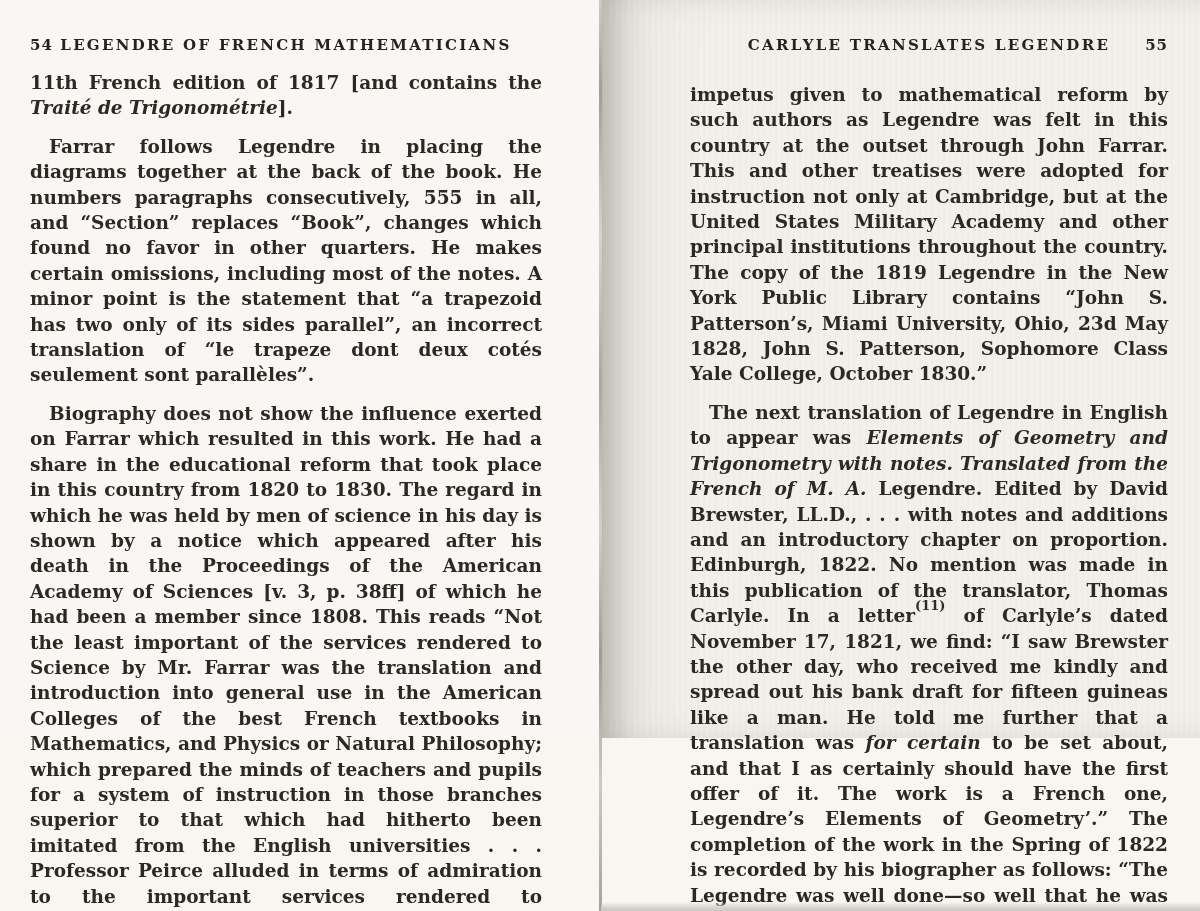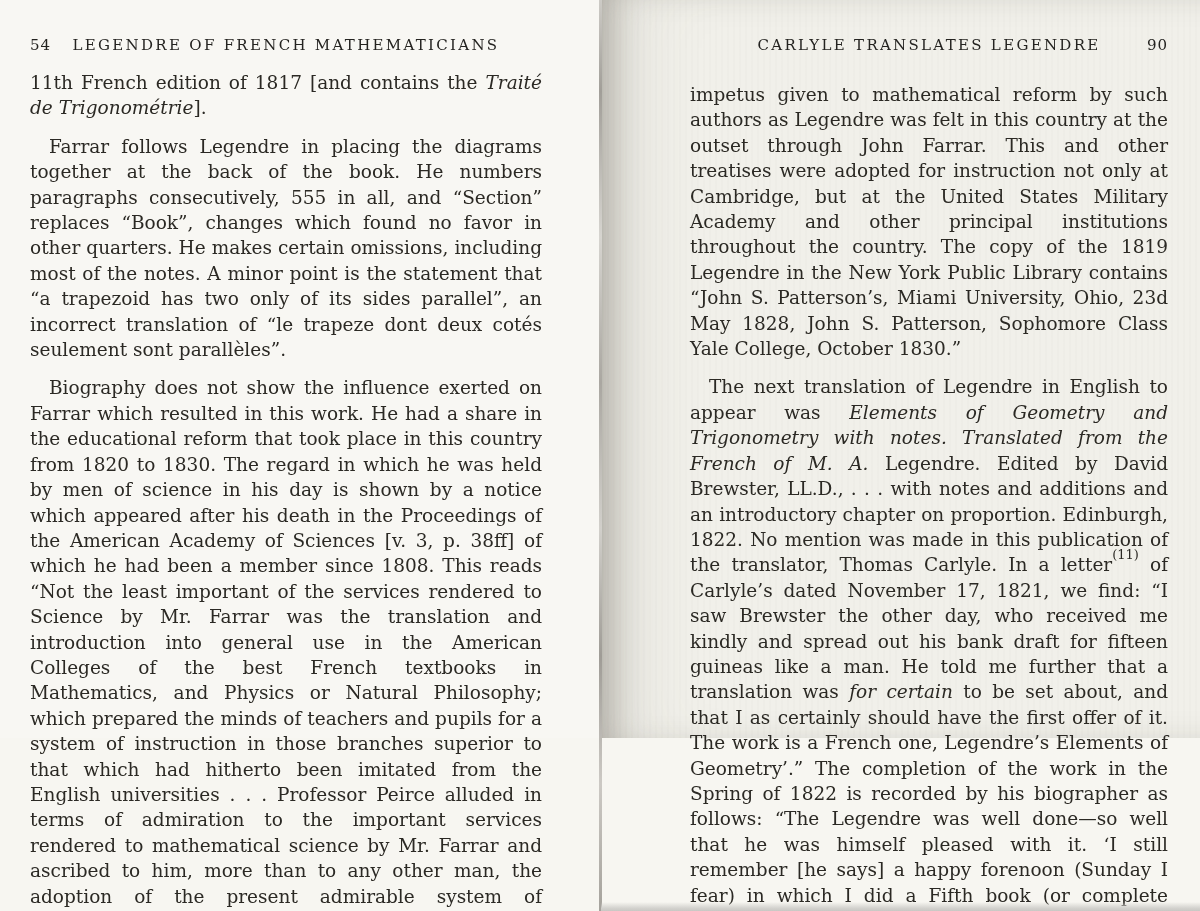--- a/index.html
+++ b/index.html
@@ -1,20 +1,20 @@
 <!DOCTYPE html>
 <html><head>
 <meta charset="utf-8">
 <style>
   html,body { margin:0; padding:0; background:#e6e5e2; }
   .scan {
     position:relative; width:1200px; height:911px; overflow:hidden;
     font-family:"DejaVu Serif", serif; color:#2b2924; background:#f7f6f1;
   }
-  .page { position:absolute; top:0; height:738px; }
+  .page { position:absolute; top:0; height:738px;font-weight:bold; }
   .page-left  { left:0; width:601px; background:#f8f7f3; }
   .page-right {
     left:601px; width:599px; background:#f1f0ea;
     background-image: repeating-linear-gradient(90deg, rgba(60,55,45,0.015) 0 2px, rgba(0,0,0,0) 2px 6px);
     box-shadow: inset 26px 0 34px -16px rgba(95,90,80,0.38), inset 70px 0 90px -60px rgba(95,90,80,0.18);
   }
   .gutter-crease {
     position:absolute; left:599px; top:0; width:3px; height:911px;
     background: linear-gradient(180deg,#cdcbc6 0%,#a19e98 10%,#d6d4cf 26%,#aaa7a1 42%,#d1cfca 58%,#9f9c96 72%,#ccc9c4 86%,#a5a29c 100%);
   }
@@ -64,21 +64,21 @@
     <div class="body-col body-left" id="left-body">
         <p><span>11th French edition of 1817 [and contains the </span><i>Traité de Trigonométrie</i><span>].</span></p>
         <p class="indent"><span>Farrar follows Legendre in placing the diagrams together at the back of the book.  He numbers paragraphs consecutively, 555 in all, and “Section” replaces “Book”, changes which found no favor in other quarters.  He makes certain omissions, including most of the notes.  A minor point is the statement that “a trapezoid has two only of its sides parallel”, an incorrect translation of “le trapeze dont deux cotés seulement sont parallèles”.</span></p>
         <p class="indent"><span>Biography does not show the influence exerted on Farrar which resulted in this work.  He had a share in the educational reform that took place in this country from 1820 to 1830.  The regard in which he was held by men of science in his day is shown by a notice which appeared after his death in the Proceedings of the American Academy of Sciences [v. 3, p. 38ff] of which he had been a member since 1808.  This reads “Not the least important of the services rendered to Science by Mr. Farrar was the translation and introduction into general use in the American Colleges of the best French textbooks in Mathematics, and Physics or Natural Philosophy; which prepared the minds of teachers and pupils for a system of instruction in those branches superior to that which had hitherto been imitated from the English universities . . . Professor Peirce alluded in terms of admiration to the important services rendered to mathematical science by Mr. Farrar and ascribed to him, more than to any other man, the adoption of the present admirable system of instruction in the mathematical sciences.”  Thus the</span></p>
       </div>
   </div>
 
   <div class="page page-right">
     <div class="header hdr-right">
       <span class="running-title">CARLYLE TRANSLATES LEGENDRE</span>
-      <span class="pagenum pn-right">90</span>
+      <span class="pagenum pn-right">55</span>
     </div>
     <div class="body-col body-right" id="right-body">
         <p><span>impetus given to mathematical reform by such authors as Legendre was felt in this country at the outset through John Farrar.  This and other treatises were adopted for instruction not only at Cambridge, but at the United States Military Academy and other principal institutions throughout the country.  The copy of the 1819 Legendre in the New York Public Library contains “John S. Patterson’s, Miami University, Ohio, 23d May 1828, John S. Patterson, Sophomore Class Yale College, October 1830.”</span></p>
         <p class="indent"><span>The next translation of Legendre in English to appear was </span><i>Elements of Geometry and Trigonometry with notes.  Translated from the French of M. A.</i><span> Legendre.  Edited by David Brewster, LL.D., . . . with notes and additions and an introductory chapter on proportion.  Edinburgh, 1822.  No mention was made in this publication of the translator, Thomas Carlyle.  In a letter</span><sup class="fn-ref">(11)</sup><span> of Carlyle’s dated November 17, 1821, we find: “I saw Brewster the other day, who received me kindly and spread out his bank draft for fifteen guineas like a man.  He told me further that a translation was </span><i>for certain</i><span> to be set about, and that I as certainly should have the first offer of it.  The work is a French one, Legendre’s Elements of Geometry’.”  The completion of the work in the Spring of 1822 is recorded by his biographer as follows: “The Legendre was well done—so well that he was himself pleased with it.  ‘I still remember [he says] a happy forenoon (Sunday I fear) in which I did a Fifth book (or complete Doctrine of Proportion) for that work.  Complete really and lucid, and yet one of the briefest</span></p>
       </div>
   </div>
 
   <div class="gutter-crease"></div>
   <div class="bottom-edge"></div>
 

